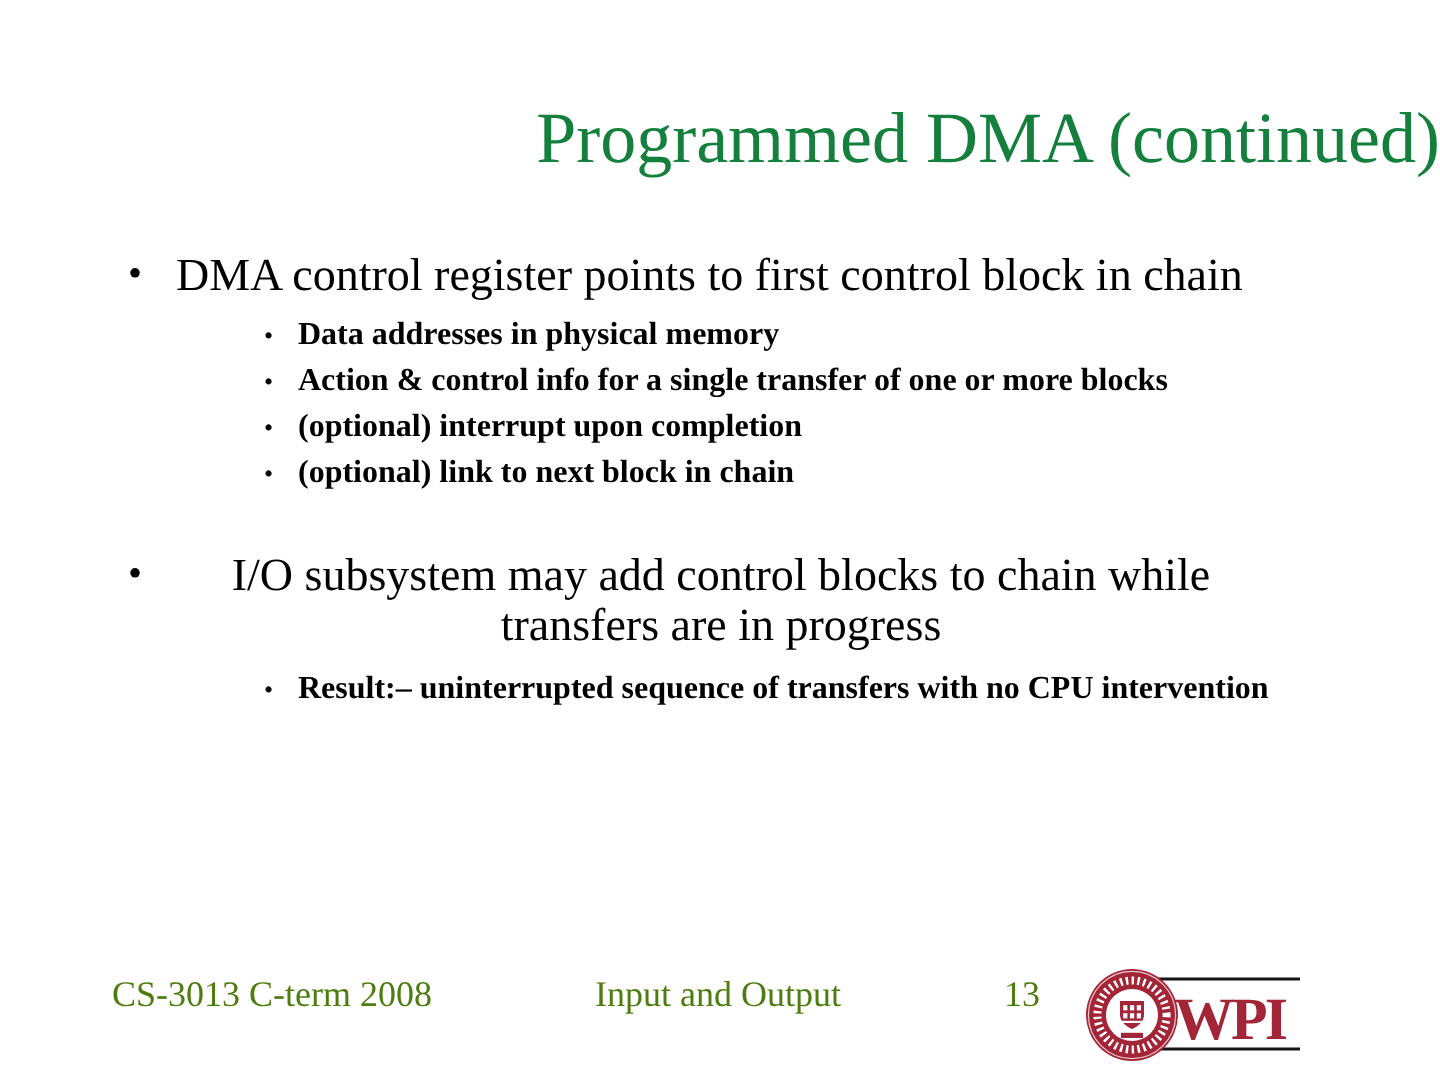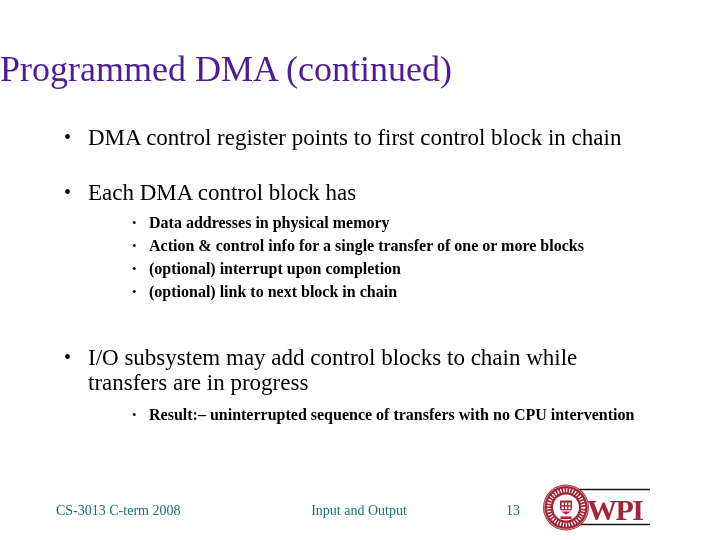--- a/index.html
+++ b/index.html
@@ -2,68 +2,65 @@
 <html><head>
 <meta charset="utf-8">
 <style>
   html,body { margin:0; padding:0; background:#fff; }
   .slide {
     position:relative; width:720px; height:540px; background:#ffffff;
     font-family:"Liberation Serif","DejaVu Serif",serif; overflow:hidden;
   }
   .title {
     position:absolute; top:49px; left:0; width:720px;
-    text-align:left; font-size:36px; line-height:40px;
-    color:#4c1d95; font-weight:normal; margin:0;
+    text-align:right; font-size:36px; line-height:40px;
+    color:#15803d; font-weight:normal; margin:0;
   }
   .content { position:absolute; top:125px; left:0; width:664px; color:#000; }
   .l1 {
     position:relative; margin:0 30px 0 62px; padding-left:26px;
     font-size:23px; line-height:25px;
   }
   .l1::before {
     content:"\2022"; position:absolute; left:2px; top:0;
     font-size:20px; color:#000;
   }
   .gap-lg { margin-top:30px; }
-  .gap-md { margin-top:42px; }
+  .gap-md { margin-top:27px;text-align:center; }
   .gap-sm { margin-top:6px; }
   .narrow { width:545px; }
   .l2list { margin:6px 0 0 132px; }
   .l2list.result { margin-top:8px; }
   .l2 {
     position:relative; padding-left:17px;
     font-size:16px; line-height:23px; font-weight:bold;
   }
   .l2::before {
     content:"\2022"; position:absolute; left:0; top:0;
     font-size:13px; font-weight:normal; color:#000;
   }
-  .footer-text { position:absolute; top:487px; font-size:14px; color:#0f766e;margin-top:16px; }
+  .footer-text { position:absolute; top:487px; font-size:18px; color:#4d7c0f; }
   .f-course { left:56px; }
   .f-section { left:284px; width:150px; text-align:center; }
   .f-page { left:494px; width:26px; text-align:right; }
   .logo { position:absolute; left:543px; top:484px; width:110px; height:48px; }
 </style>
 </head>
 <body>
 
 <div class="slide">
 
   <h1 class="title">Programmed DMA (continued)</h1>
 
   <div class="content">
 
     <div class="l1">
       <span>DMA control register points to first control block in chain</span>
     </div>
 
-    <div class="l1 gap-lg">
-      <span>Each DMA control block has</span>
-    </div>
 
     <div class="l2list">
       <div class="l2">
         <span>Data addresses in physical memory</span>
       </div>
       <div class="l2">
         <span>Action &amp; control info for a single transfer of one or more blocks</span>
       </div>
       <div class="l2">
         <span>(optional) interrupt upon completion</span>

